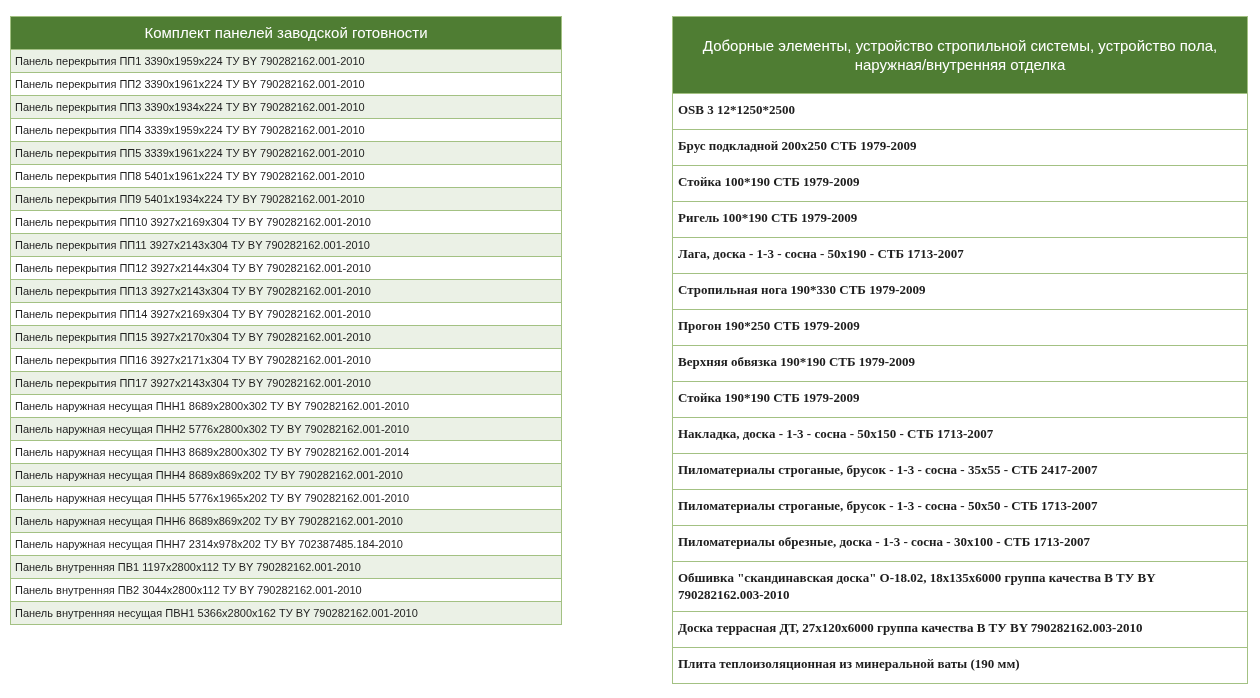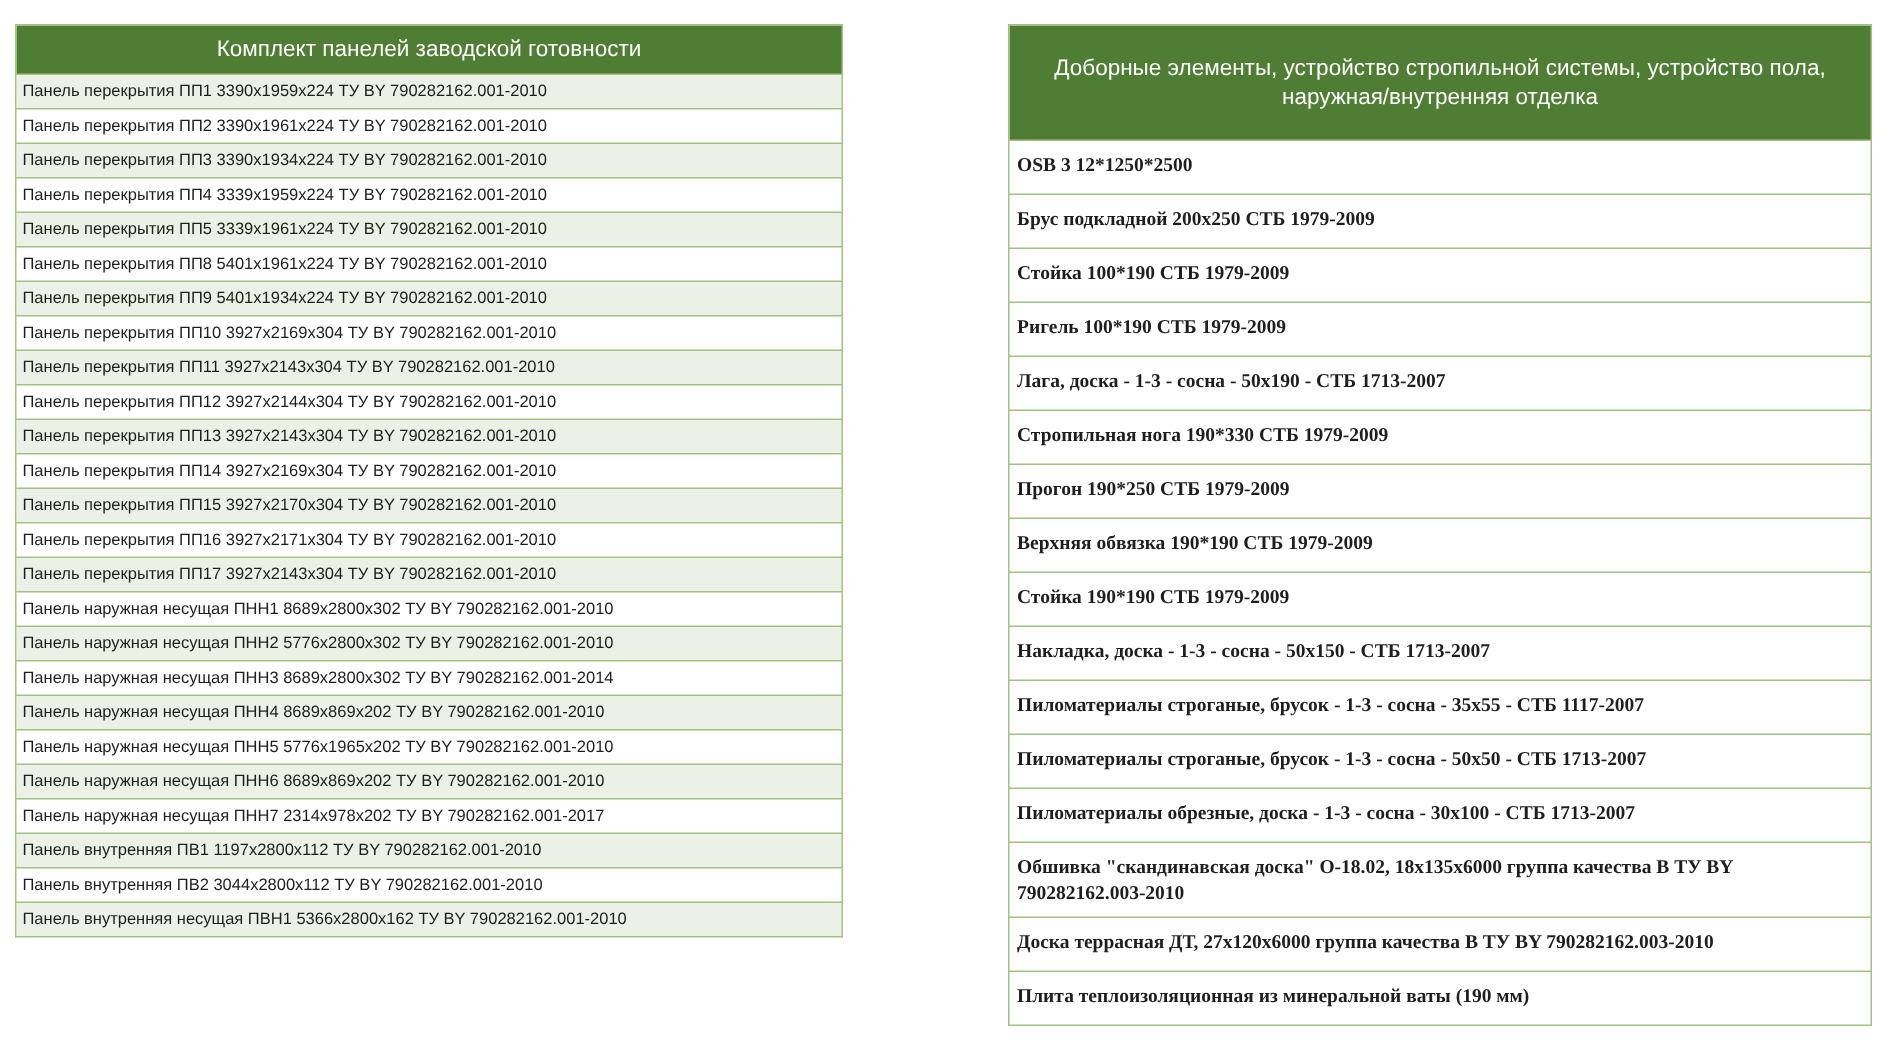--- a/index.html
+++ b/index.html
@@ -135,21 +135,21 @@
         <tr class="band">
           <td>Панель наружная несущая ПНН4 8689х869х202 ТУ BY 790282162.001-2010</td>
         </tr>
         <tr>
           <td>Панель наружная несущая ПНН5 5776х1965х202 ТУ BY 790282162.001-2010</td>
         </tr>
         <tr class="band">
           <td>Панель наружная несущая ПНН6 8689х869х202 ТУ BY 790282162.001-2010</td>
         </tr>
         <tr>
-          <td>Панель наружная несущая ПНН7 2314х978х202 ТУ BY 790282162.001-2017</td>
+          <td>Панель наружная несущая ПНН7 2314х978х202 ТУ BY 702387485.184-2010</td>
         </tr>
         <tr class="band">
           <td>Панель внутренняя ПВ1 1197х2800х112 ТУ BY 790282162.001-2010</td>
         </tr>
         <tr>
           <td>Панель внутренняя ПВ2 3044х2800х112 ТУ BY 790282162.001-2010</td>
         </tr>
         <tr class="band">
           <td>Панель внутренняя несущая ПВН1 5366х2800х162 ТУ BY 790282162.001-2010</td>
         </tr>
@@ -187,21 +187,21 @@
         <tr>
           <td>Верхняя обвязка 190*190 СТБ 1979-2009</td>
         </tr>
         <tr>
           <td>Стойка 190*190 СТБ 1979-2009</td>
         </tr>
         <tr>
           <td>Накладка, доска - 1-3 - сосна - 50х150 - СТБ 1713-2007</td>
         </tr>
         <tr>
-          <td>Пиломатериалы строганые, брусок - 1-3 - сосна - 35х55 - СТБ 1117-2007</td>
+          <td>Пиломатериалы строганые, брусок - 1-3 - сосна - 35х55 - СТБ 2417-2007</td>
         </tr>
         <tr>
           <td>Пиломатериалы строганые, брусок - 1-3 - сосна - 50х50 - СТБ 1713-2007</td>
         </tr>
         <tr>
           <td>Пиломатериалы обрезные, доска - 1-3 - сосна - 30х100 - СТБ 1713-2007</td>
         </tr>
         <tr>
           <td>Обшивка "скандинавская доска" О-18.02, 18х135х6000 группа качества В ТУ BY 790282162.003-2010</td>
         </tr>

